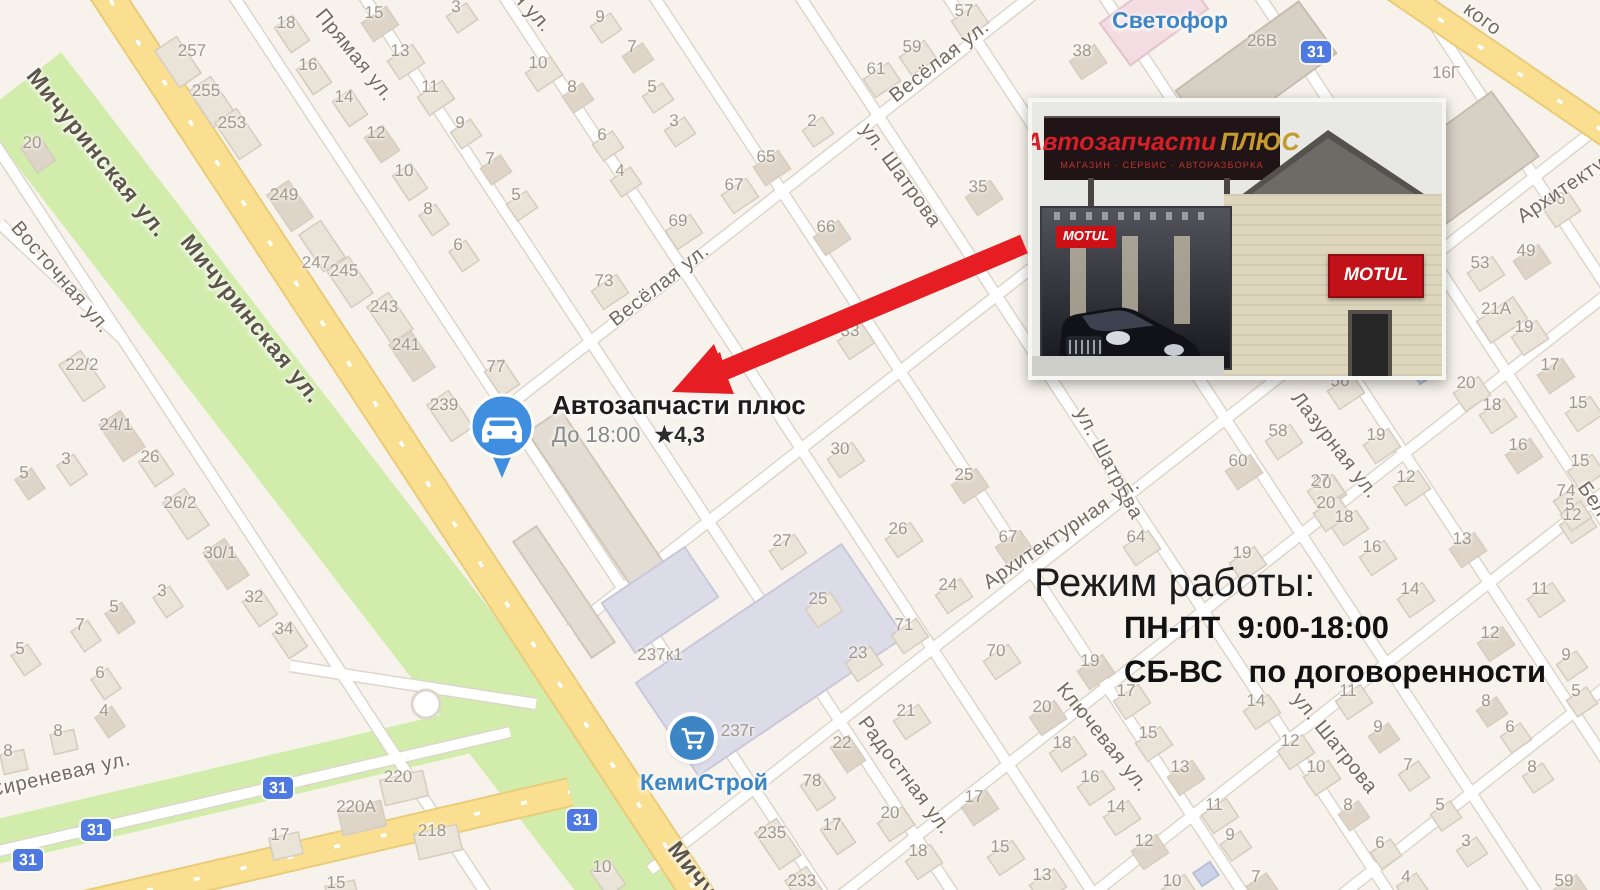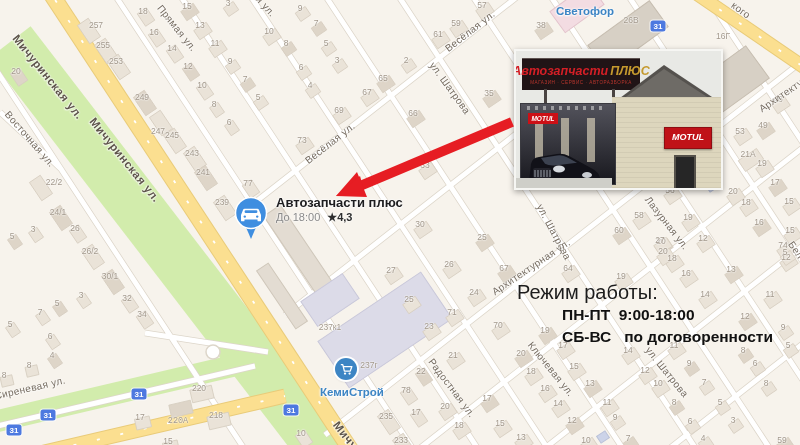--- a/index.html
+++ b/index.html
@@ -278,21 +278,21 @@
       <div class="bn" style="left: 96px; top: 25px;">257</div>
       <div class="bn" style="left: 103px; top: 45px;">255</div>
       <div class="bn" style="left: 116px; top: 61px;">253</div>
       <div class="bn" style="left: 142px; top: 97px;">249</div>
       <div class="bn" style="left: 158px; top: 131px;">247</div>
       <div class="bn" style="left: 172px; top: 135px;">245</div>
       <div class="bn" style="left: 192px; top: 153px;">243</div>
       <div class="bn" style="left: 203px; top: 172px;">241</div>
       <div class="bn" style="left: 222px; top: 202px;">239</div>
       <div class="bn" style="left: 248px; top: 183px;">77</div>
-      <div class="bn" style="left: 54px; top: 182px;">22/2</div>
+      <div class="bn" style="left: 41px; top: 182px;">22/2</div>
       <div class="bn" style="left: 58px; top: 212px;">24/1</div>
       <div class="bn" style="left: 143px; top: 11px;">18</div>
       <div class="bn" style="left: 154px; top: 32px;">16</div>
       <div class="bn" style="left: 172px; top: 48px;">14</div>
       <div class="bn" style="left: 188px; top: 66px;">12</div>
       <div class="bn" style="left: 202px; top: 85px;">10</div>
       <div class="bn" style="left: 214px; top: 104px;">8</div>
       <div class="bn" style="left: 229px; top: 122px;">6</div>
       <div class="bn" style="left: 187px; top: 6px;">15</div>
       <div class="bn" style="left: 200px; top: 25px;">13</div>
@@ -387,21 +387,21 @@
       <div class="bn" style="left: 142px; top: 314px;">34</div>
       <div class="bn" style="left: 81px; top: 295px;">3</div>
       <div class="bn" style="left: 57px; top: 303px;">5</div>
       <div class="bn" style="left: 40px; top: 312px;">7</div>
       <div class="bn" style="left: 10px; top: 324px;">5</div>
       <div class="bn" style="left: 50px; top: 336px;">6</div>
       <div class="bn" style="left: 52px; top: 355px;">4</div>
       <div class="bn" style="left: 29px; top: 365px;">8</div>
       <div class="bn" style="left: 4px; top: 375px;">8</div>
       <div class="bn" style="left: 199px; top: 388px;">220</div>
-      <div class="bn" style="left: 178px; top: 421px; font-family: Liberation Mono, monospace;">220А</div>
+      <div class="bn" style="left: 178px; top: 403px;">220А</div>
       <div class="bn" style="left: 216px; top: 415px;">218</div>
       <div class="bn" style="left: 140px; top: 417px;">17</div>
       <div class="bn" style="left: 168px; top: 441px;">15</div>
       <div class="bn" style="left: 521px; top: 353px;">20</div>
       <div class="bn" style="left: 531px; top: 371px;">18</div>
       <div class="bn" style="left: 545px; top: 388px;">16</div>
       <div class="bn" style="left: 558px; top: 403px;">14</div>
       <div class="bn" style="left: 572px; top: 420px;">12</div>
       <div class="bn" style="left: 521px; top: 437px;">13</div>
       <div class="bn" style="left: 563px; top: 345px;">17</div>

